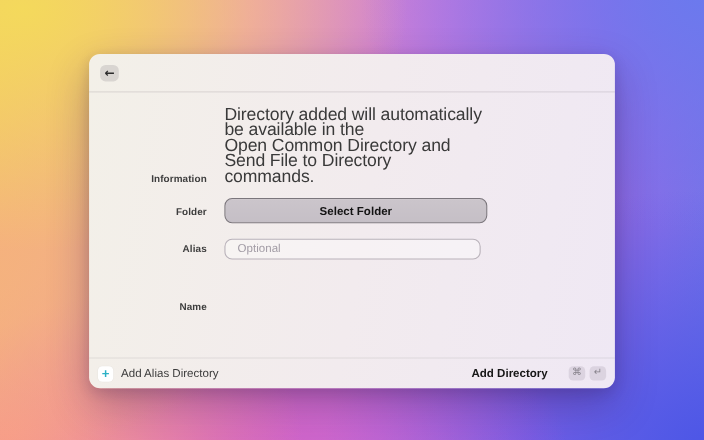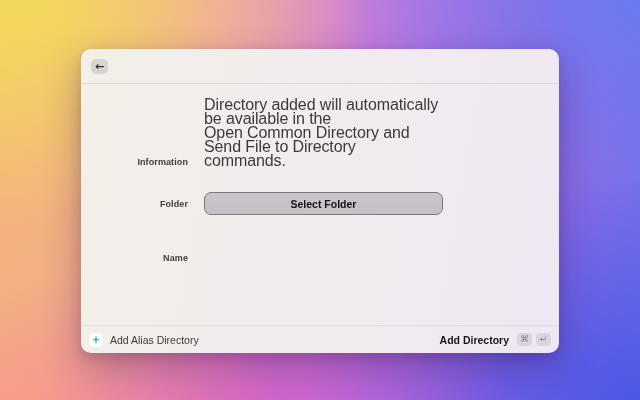--- a/index.html
+++ b/index.html
@@ -37,21 +37,21 @@
   .label{
     flex:none;width:107px;text-align:right;font-size:9px;font-weight:600;
     color:#3d3d3d;line-height:12px;letter-spacing:.1px;
   }
   .field-col{margin-left:16px;flex:none;}
   .info-text{
     width:240px;font-size:16px;line-height:14px;color:#3a3a3a;
     letter-spacing:-.1px;white-space:pre-line;margin-top:-1px;
   }
   .row-info .label{padding-top:1px;}
-  .row-folder{margin-top:24px;align-items:center;}
+  .row-folder{margin-top:12px;align-items:center;}
   .select-folder{
     width:239px;height:23px;box-sizing:border-box;
     border:1.5px solid #7b767c;border-radius:7px;
     background:linear-gradient(#cbc5cb,#c5bfc6);
     font-family:"Liberation Sans",sans-serif;
     font-size:10.5px;font-weight:700;color:#131313;padding:0;
   }
   .row-alias{margin-top:13px;align-items:center;}
   .alias-input{
     width:233px;height:19px;box-sizing:border-box;
@@ -70,21 +70,21 @@
     padding:0 8px;
   }
   .footer-left{display:flex;align-items:center;gap:7px;font-size:10.5px;color:#3c3c3c;}
   .plus-badge{
     width:14px;height:14px;flex:none;background:#ffffff;border-radius:4px;
     color:#2bb1c5;font-weight:700;font-size:12px;line-height:1;
     display:inline-flex;align-items:center;justify-content:center;
     box-shadow:0 0 0 .5px rgba(0,0,0,.04);
   }
   .footer-right{display:flex;align-items:center;gap:4px;}
-  .add-dir-label{font-size:10.5px;font-weight:700;color:#161616;margin-right:4px;}
+  .add-dir-label{font-size:10.5px;font-weight:700;color:#161616;margin-right:15px;}
   .key-badge{
     min-width:11px;height:13px;padding:0 2px;border-radius:4px;
     background:rgba(120,108,125,.16);color:#858089;font-size:9px;line-height:1;
     display:inline-flex;align-items:center;justify-content:center;
     font-family:"DejaVu Sans",sans-serif;
   }
 </style>
 </head>
 <body>
 
@@ -105,20 +105,26 @@
 commands.</div>
     </div>
 
     <div class="row row-folder">
       <div class="label">Folder</div>
       <div class="field-col">
         <button class="select-folder">Select Folder</button>
       </div>
     </div>
 
+    <div class="row row-alias">
+      <div class="label">Alias</div>
+      <div class="field-col">
+        <input type="text" class="alias-input" placeholder="Optional" style="">
+      </div>
+    </div>
 
     <div class="row row-name">
       <div class="label">Name</div>
       <div class="field-col name-value"></div>
     </div>
 
   </div>
 
   <div class="footer">
     <div class="footer-left">

